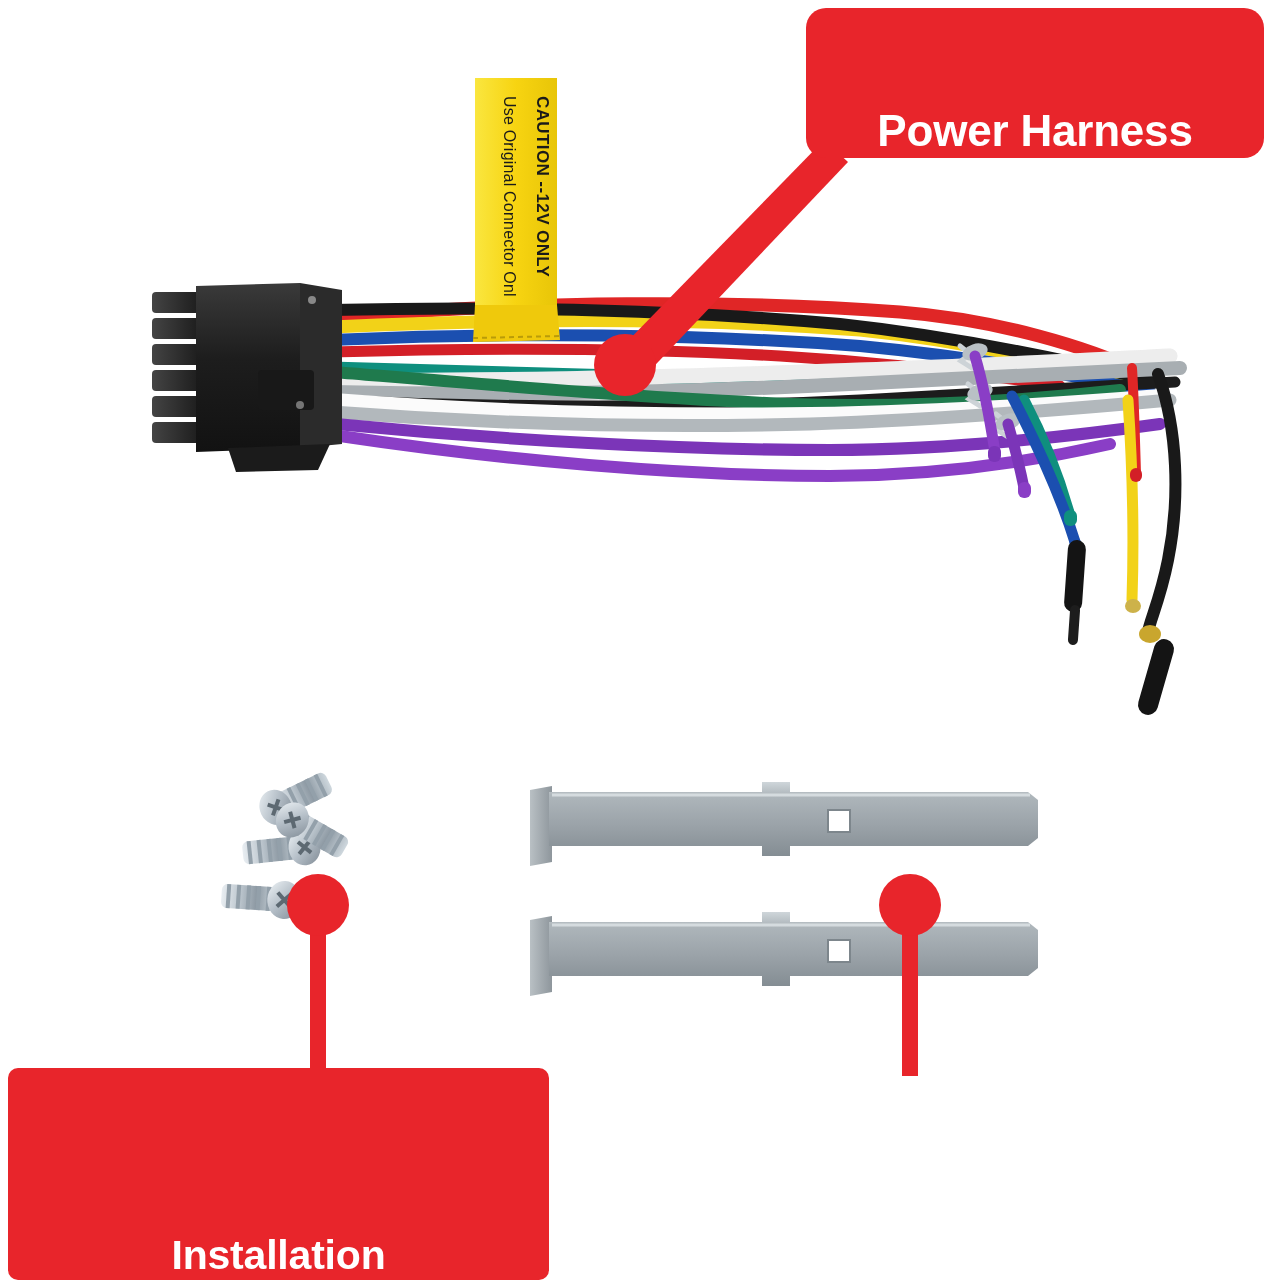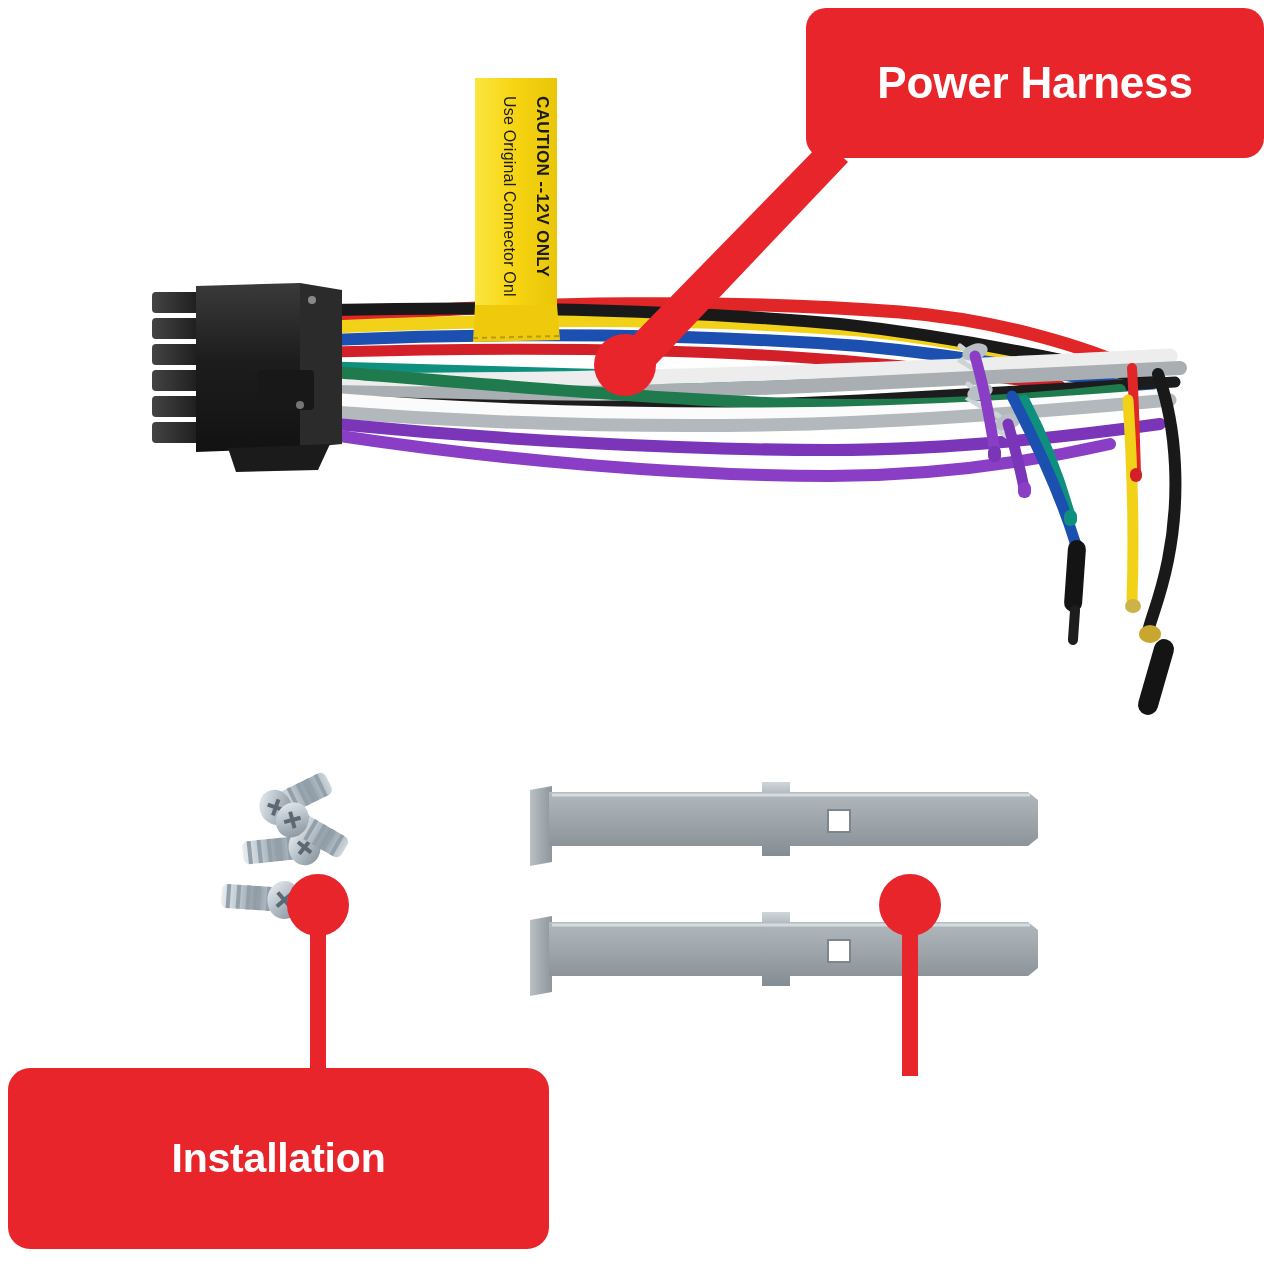--- a/index.html
+++ b/index.html
@@ -17,21 +17,21 @@
     height: 1288px;
     background: #ffffff;
     overflow: hidden;
   }
   
   .callout-box {
     position: absolute;
     background: #e8252b;
     border-radius: 18px;
     display: flex;
-    align-items: center;
+    align-items: flex-end;
     justify-content: center;
     box-sizing: border-box;
     z-index: 40;
   }
   .callout-label {
     color: #ffffff;
     font-weight: bold;
     text-align: center;
     line-height: 1.22;
     letter-spacing: -0.2px;
@@ -43,22 +43,22 @@
     width: 458px;
     height: 150px;
     border-radius: 20px;
   }
   #callout-harness .callout-label { font-size: 44px; }
 
   #callout-screws {
     left: 8px;
     top: 1068px;
     width: 541px;
-    height: 181px;
-    border-radius: 22px;
+    height: 212px;
+    border-radius: 10px;
   }
   #callout-screws .callout-label { font-size: 41px; }
 
   #callout-keys {
     left: 697px;
     top: 1068px;
     width: 555px;
     height: 212px;
     border-radius: 22px;
   }

